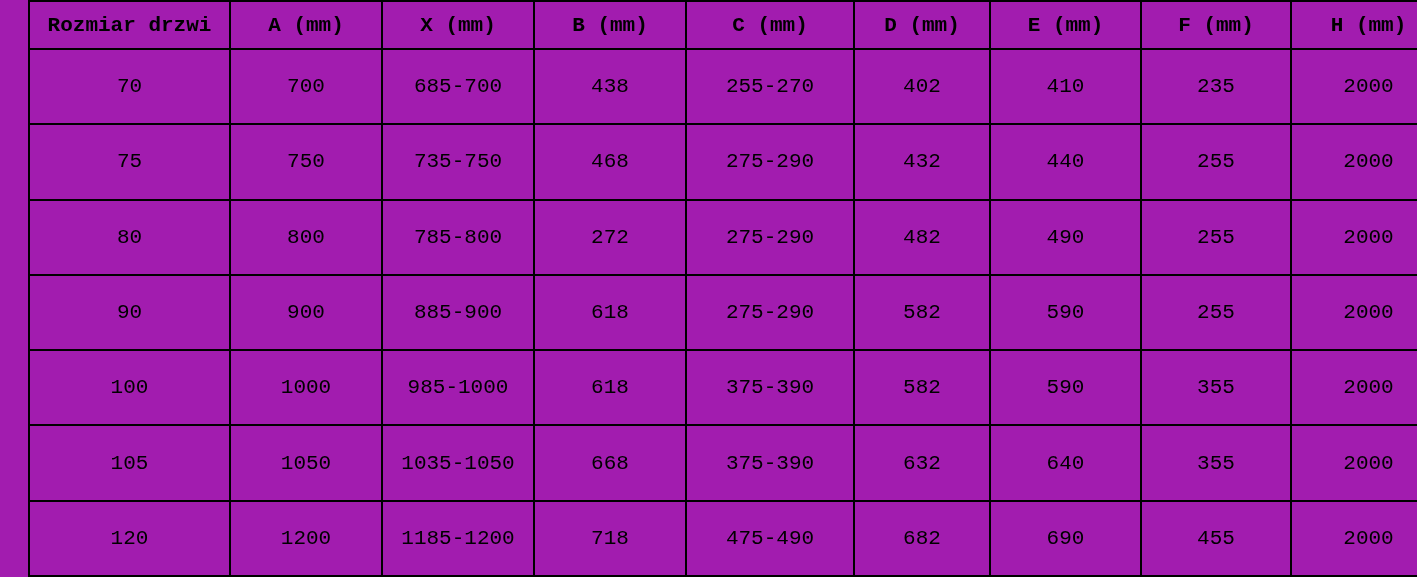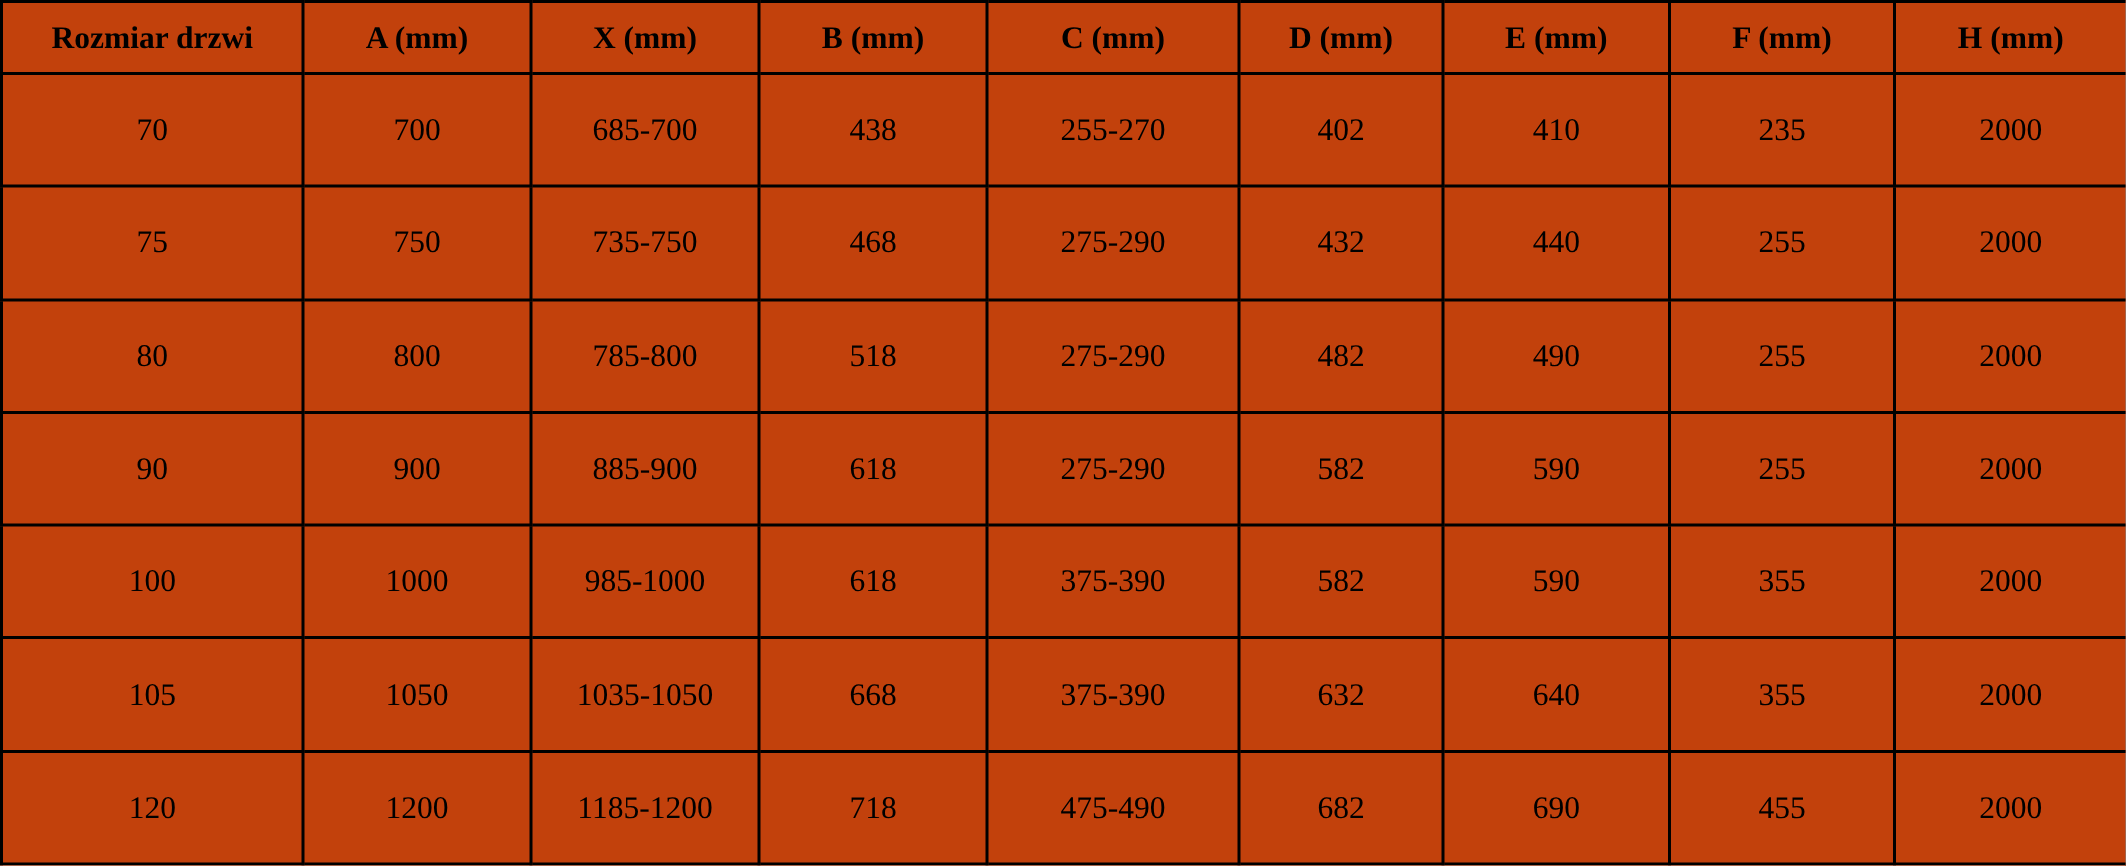--- a/index.html
+++ b/index.html
@@ -4,23 +4,24 @@
 <style>
   html, body {
     margin: 0;
     padding: 0;
     background: #ffffff;
   }
   * { box-sizing: border-box; }
   .page {
     width: 1417px;
     height: 577px;
-    background: #c2410c;
-    font-family: Liberation Serif, serif;
+    background: #a21caf;
+    font-family: Liberation Mono, monospace;
     color: #000000;
+    padding-left: 28px;
   }
   table.spec-table {
     width: 1417px;
     height: 577px;
     border-collapse: collapse;
     table-layout: fixed;
   }
   table.spec-table th,
   table.spec-table td {
     border: 2px solid #000000;
@@ -88,21 +89,21 @@
           <td>275-290</td>
           <td>432</td>
           <td>440</td>
           <td>255</td>
           <td>2000</td>
         </tr>
         <tr>
           <td>80</td>
           <td>800</td>
           <td>785-800</td>
-          <td>518</td>
+          <td>272</td>
           <td>275-290</td>
           <td>482</td>
           <td>490</td>
           <td>255</td>
           <td>2000</td>
         </tr>
         <tr>
           <td>90</td>
           <td>900</td>
           <td>885-900</td>

